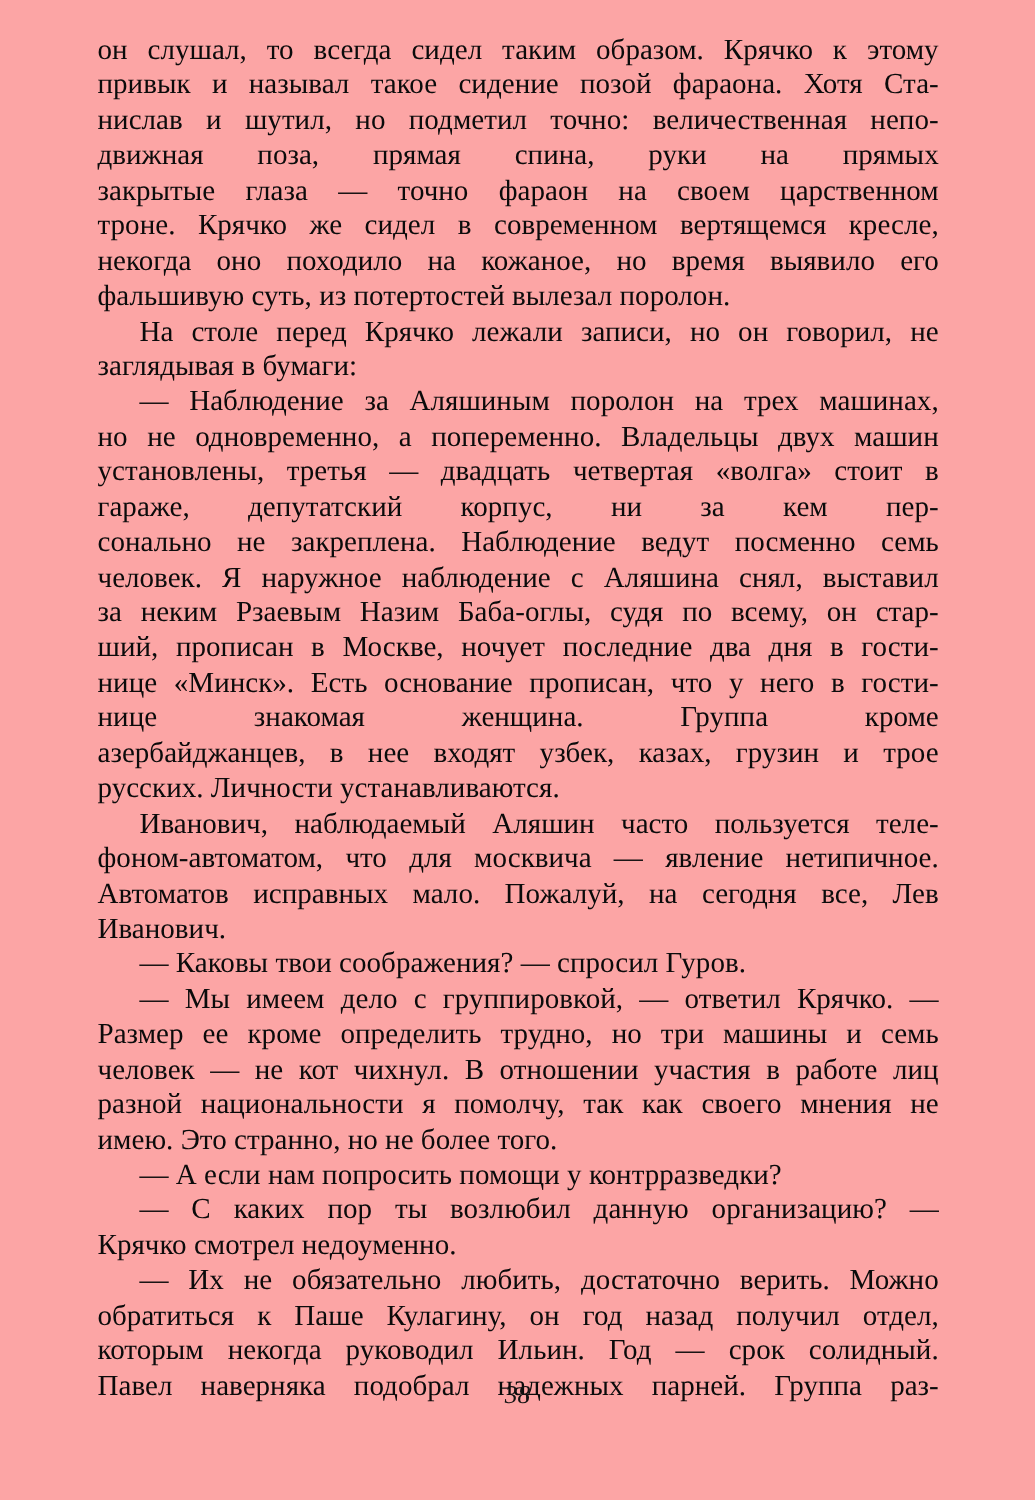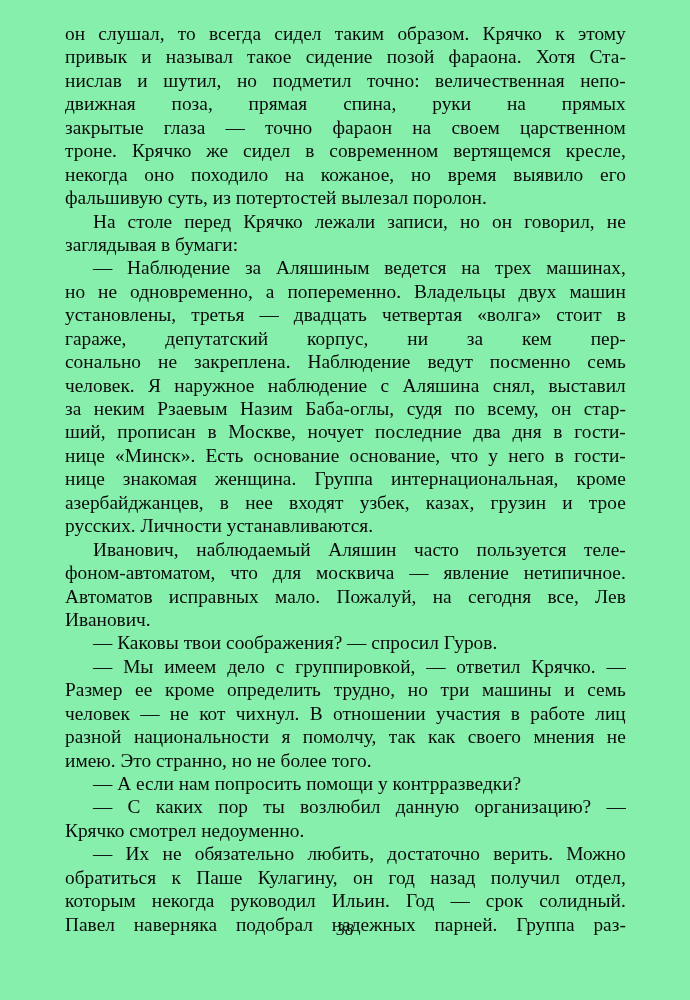--- a/index.html
+++ b/index.html
@@ -16,21 +16,21 @@
     -webkit-font-smoothing: antialiased;
   }
 
   
   #page {
     position: absolute;
     left: 0;
     top: 0;
     width: 690px;
     height: 1000px;
-    background: #86efac;
+    background: #fca5a5;
   }
 
   
   #text-block {
     position: absolute;
     left: 65px;
     top: 22px;
     width: 562px;
   }
 
@@ -87,30 +87,30 @@
       <div class="line justify"><span>он</span><span>слушал,</span><span>то</span><span>всегда</span><span>сидел</span><span>таким</span><span>образом.</span><span>Крячко</span><span>к</span><span>этому</span></div>
       <div class="line justify"><span>привык</span><span>и</span><span>называл</span><span>такое</span><span>сидение</span><span>позой</span><span>фараона.</span><span>Хотя</span><span>Ста-</span></div>
       <div class="line justify"><span>нислав</span><span>и</span><span>шутил,</span><span>но</span><span>подметил</span><span>точно:</span><span>величественная</span><span>непо-</span></div>
       <div class="line justify"><span>движная</span><span>поза,</span><span>прямая</span><span>спина,</span><span>руки</span><span>на</span><span>прямых</span></div>
       <div class="line justify"><span>закрытые</span><span>глаза</span><span>—</span><span>точно</span><span>фараон</span><span>на</span><span>своем</span><span>царственном</span></div>
       <div class="line justify"><span>троне.</span><span>Крячко</span><span>же</span><span>сидел</span><span>в</span><span>современном</span><span>вертящемся</span><span>кресле,</span></div>
       <div class="line justify"><span>некогда</span><span>оно</span><span>походило</span><span>на</span><span>кожаное,</span><span>но</span><span>время</span><span>выявило</span><span>его</span></div>
       <div class="line">фальшивую суть, из потертостей вылезал поролон.</div>
       <div class="line justify indent"><span>На</span><span>столе</span><span>перед</span><span>Крячко</span><span>лежали</span><span>записи,</span><span>но</span><span>он</span><span>говорил,</span><span>не</span></div>
       <div class="line">заглядывая в бумаги:</div>
-      <div class="line justify indent"><span>—</span><span>Наблюдение</span><span>за</span><span>Аляшиным</span><span>ведется</span><span>на</span><span>трех</span><span>машинах,</span></div>
+      <div class="line justify indent"><span>—</span><span>Наблюдение</span><span>за</span><span>Аляшиным</span><span>поролон</span><span>на</span><span>трех</span><span>машинах,</span></div>
       <div class="line justify"><span>но</span><span>не</span><span>одновременно,</span><span>а</span><span>попеременно.</span><span>Владельцы</span><span>двух</span><span>машин</span></div>
       <div class="line justify"><span>установлены,</span><span>третья</span><span>—</span><span>двадцать</span><span>четвертая</span><span>«волга»</span><span>стоит</span><span>в</span></div>
       <div class="line justify"><span>гараже,</span><span>депутатский</span><span>корпус,</span><span>ни</span><span>за</span><span>кем</span><span>пер-</span></div>
       <div class="line justify"><span>сонально</span><span>не</span><span>закреплена.</span><span>Наблюдение</span><span>ведут</span><span>посменно</span><span>семь</span></div>
       <div class="line justify"><span>человек.</span><span>Я</span><span>наружное</span><span>наблюдение</span><span>с</span><span>Аляшина</span><span>снял,</span><span>выставил</span></div>
       <div class="line justify"><span>за</span><span>неким</span><span>Рзаевым</span><span>Назим</span><span>Баба-оглы,</span><span>судя</span><span>по</span><span>всему,</span><span>он</span><span>стар-</span></div>
       <div class="line justify"><span>ший,</span><span>прописан</span><span>в</span><span>Москве,</span><span>ночует</span><span>последние</span><span>два</span><span>дня</span><span>в</span><span>гости-</span></div>
-      <div class="line justify"><span>нице</span><span>«Минск».</span><span>Есть</span><span>основание</span><span>основание,</span><span>что</span><span>у</span><span>него</span><span>в</span><span>гости-</span></div>
-      <div class="line justify"><span>нице</span><span>знакомая</span><span>женщина.</span><span>Группа</span><span>интернациональная,</span><span>кроме</span></div>
+      <div class="line justify"><span>нице</span><span>«Минск».</span><span>Есть</span><span>основание</span><span>прописан,</span><span>что</span><span>у</span><span>него</span><span>в</span><span>гости-</span></div>
+      <div class="line justify"><span>нице</span><span>знакомая</span><span>женщина.</span><span>Группа</span><span>кроме</span></div>
       <div class="line justify"><span>азербайджанцев,</span><span>в</span><span>нее</span><span>входят</span><span>узбек,</span><span>казах,</span><span>грузин</span><span>и</span><span>трое</span></div>
       <div class="line">русских. Личности устанавливаются.</div>
       <div class="line justify indent"><span>Иванович,</span><span>наблюдаемый</span><span>Аляшин</span><span>часто</span><span>пользуется</span><span>теле-</span></div>
       <div class="line justify"><span>фоном-автоматом,</span><span>что</span><span>для</span><span>москвича</span><span>—</span><span>явление</span><span>нетипичное.</span></div>
       <div class="line justify"><span>Автоматов</span><span>исправных</span><span>мало.</span><span>Пожалуй,</span><span>на</span><span>сегодня</span><span>все,</span><span>Лев</span></div>
       <div class="line">Иванович.</div>
       <div class="line indent">— Каковы твои соображения? — спросил Гуров.</div>
       <div class="line justify indent"><span>—</span><span>Мы</span><span>имеем</span><span>дело</span><span>с</span><span>группировкой,</span><span>—</span><span>ответил</span><span>Крячко.</span><span>—</span></div>
       <div class="line justify"><span>Размер</span><span>ее</span><span>кроме</span><span>определить</span><span>трудно,</span><span>но</span><span>три</span><span>машины</span><span>и</span><span>семь</span></div>
       <div class="line justify"><span>человек</span><span>—</span><span>не</span><span>кот</span><span>чихнул.</span><span>В</span><span>отношении</span><span>участия</span><span>в</span><span>работе</span><span>лиц</span></div>

